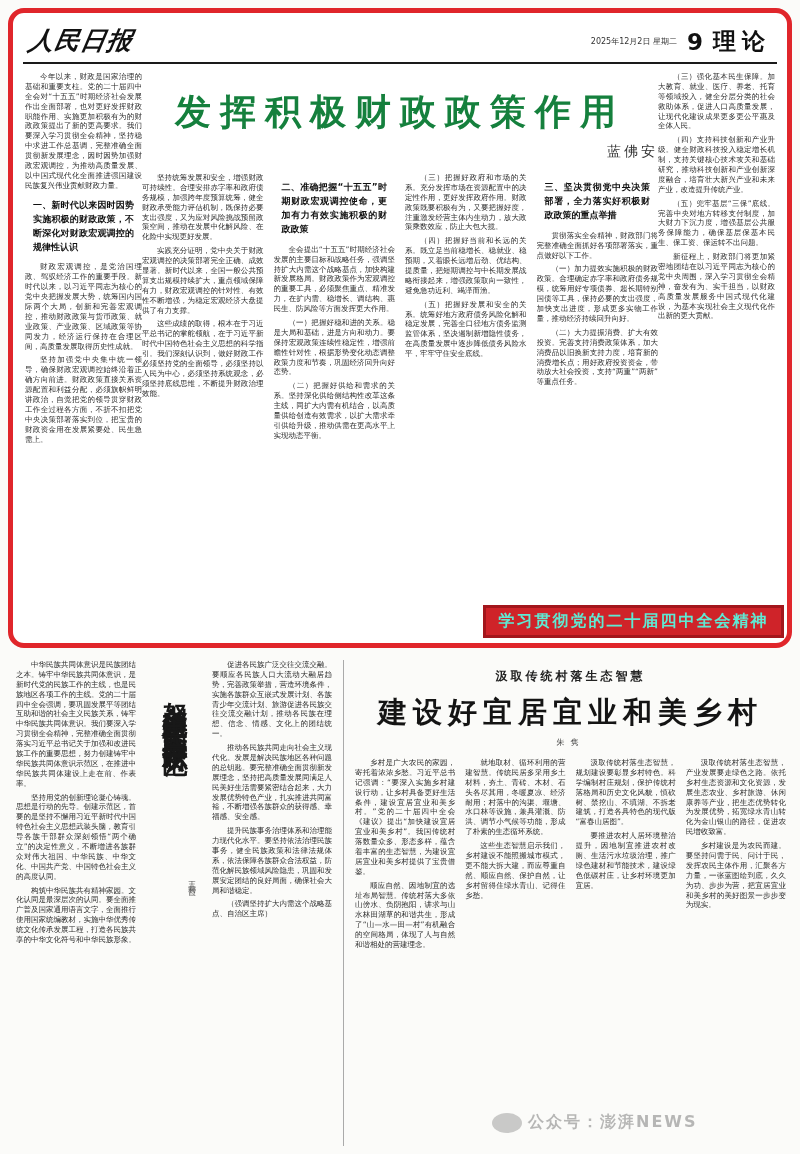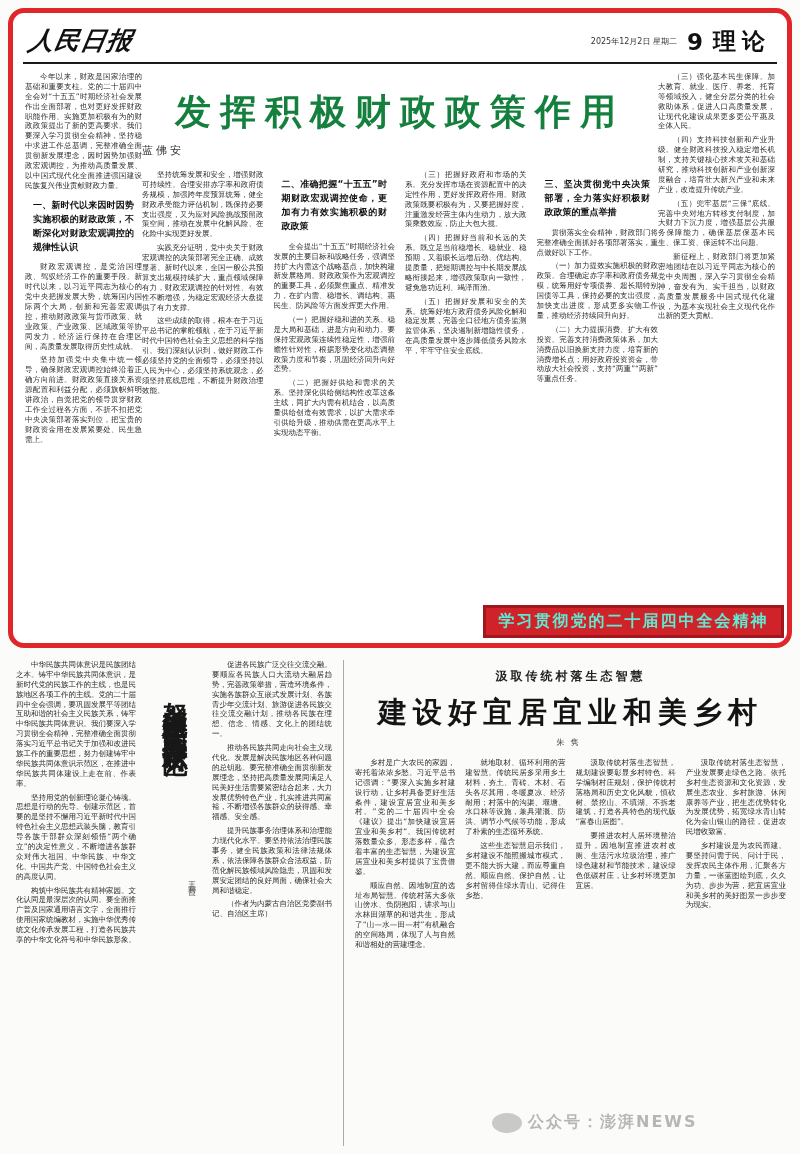--- a/index.html
+++ b/index.html
@@ -16,21 +16,21 @@
   .m-right{display:flex;align-items:center;gap:10px;}
   .m-date{font-size:8px;color:#333;}
   .m-page{font-size:23px;font-weight:bold;color:#111;}
   .m-section{font-size:23px;font-weight:bold;color:#111;letter-spacing:6px;}
 
   .article-top{display:flex;padding:8px 2px 0;height:548px;overflow:hidden;}
   .t-col{flex:0 0 117px;width:117px;overflow:hidden;}
   .t-center{flex:1;display:flex;flex-direction:column;overflow:hidden;}
   .t-headline{text-align:center;font-size:36px;font-weight:900;color:#15803d;
     letter-spacing:9px;padding:16px 0 4px;white-space:nowrap;}
-  .t-byline{text-align:left;font-size:11px;color:#333;padding:2px 0 12px;letter-spacing:3px;}
+  .t-byline{text-align:right;font-size:14px;color:#333;padding:2px 0 12px;letter-spacing:3px;}
   .t-center-cols{display:flex;gap:10px;flex:1;overflow:hidden;}
   .cc{flex:1;overflow:hidden;}
 
   .para{font-size:7.5px;line-height:1.32;text-align:justify;margin:0 0 4px;
     text-indent:2em;color:#2b2b2b;}
   .sec-heading{font-size:9px;font-weight:bold;color:#111;line-height:1.55;
     margin:8px 2px 8px;padding:0 6px;text-align:justify;}
 
   .banner{position:absolute;right:3px;bottom:5px;width:301px;height:33px;background:#cf2329;
     border:3px solid #a3161c;box-sizing:border-box;color:#5eead4;font-weight:bold;font-size:16px;
@@ -140,21 +140,21 @@
       <div class="vblock">
         <div class="vtitle">努力创建铸牢中华民族共同体意识示范区</div>
         <div class="vauthor">王莉霞</div>
       </div>
       <div class="colB">
         <div>
             <p class="para">促进各民族广泛交往交流交融。要顺应各民族人口大流动大融居趋势，完善政策举措，营造环境条件，实施各族群众互嵌式发展计划、各族青少年交流计划、旅游促进各民族交往交流交融计划，推动各民族在理想、信念、情感、文化上的团结统一。</p>
             <p class="para">推动各民族共同走向社会主义现代化。发展是解决民族地区各种问题的总钥匙。要完整准确全面贯彻新发展理念，坚持把高质量发展同满足人民美好生活需要紧密结合起来，大力发展优势特色产业，扎实推进共同富裕，不断增强各族群众的获得感、幸福感、安全感。</p>
             <p class="para">提升民族事务治理体系和治理能力现代化水平。要坚持依法治理民族事务，健全民族政策和法律法规体系，依法保障各族群众合法权益，防范化解民族领域风险隐患，巩固和发展安定团结的良好局面，确保社会大局和谐稳定。</p>
           </div>
-        <p class="para">（作者为内蒙古自治区党委副书记、自治区主席）</p>
+        <p class="para">（强调坚持扩大内需这个战略基点、自治区主席）</p>
       </div>
     </div>
 
     <div class="vdiv"></div>
 
     <div class="b-right">
       <div class="r-kicker">汲取传统村落生态智慧</div>
       <div class="r-title">建设好宜居宜业和美乡村</div>
       <div class="r-byline">朱隽</div>
       <div class="r-cols">

